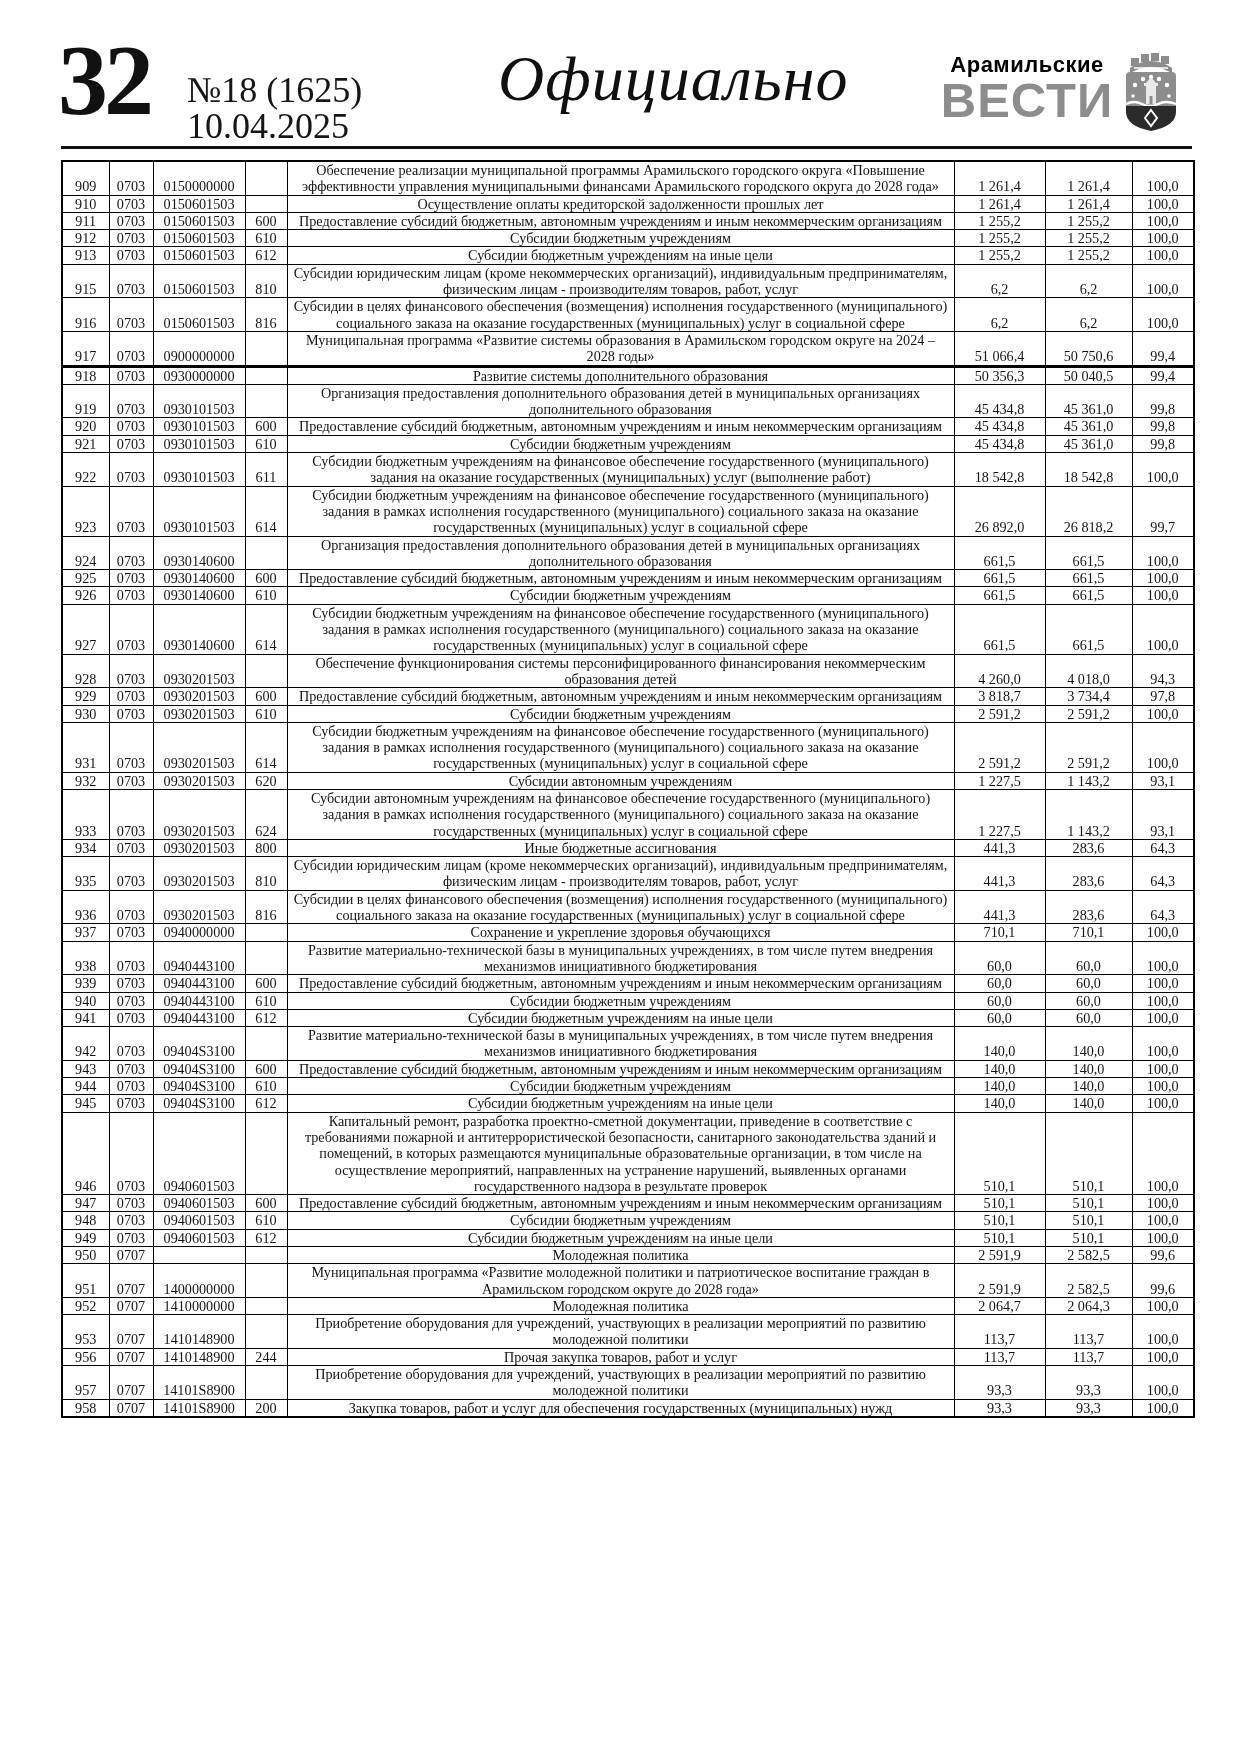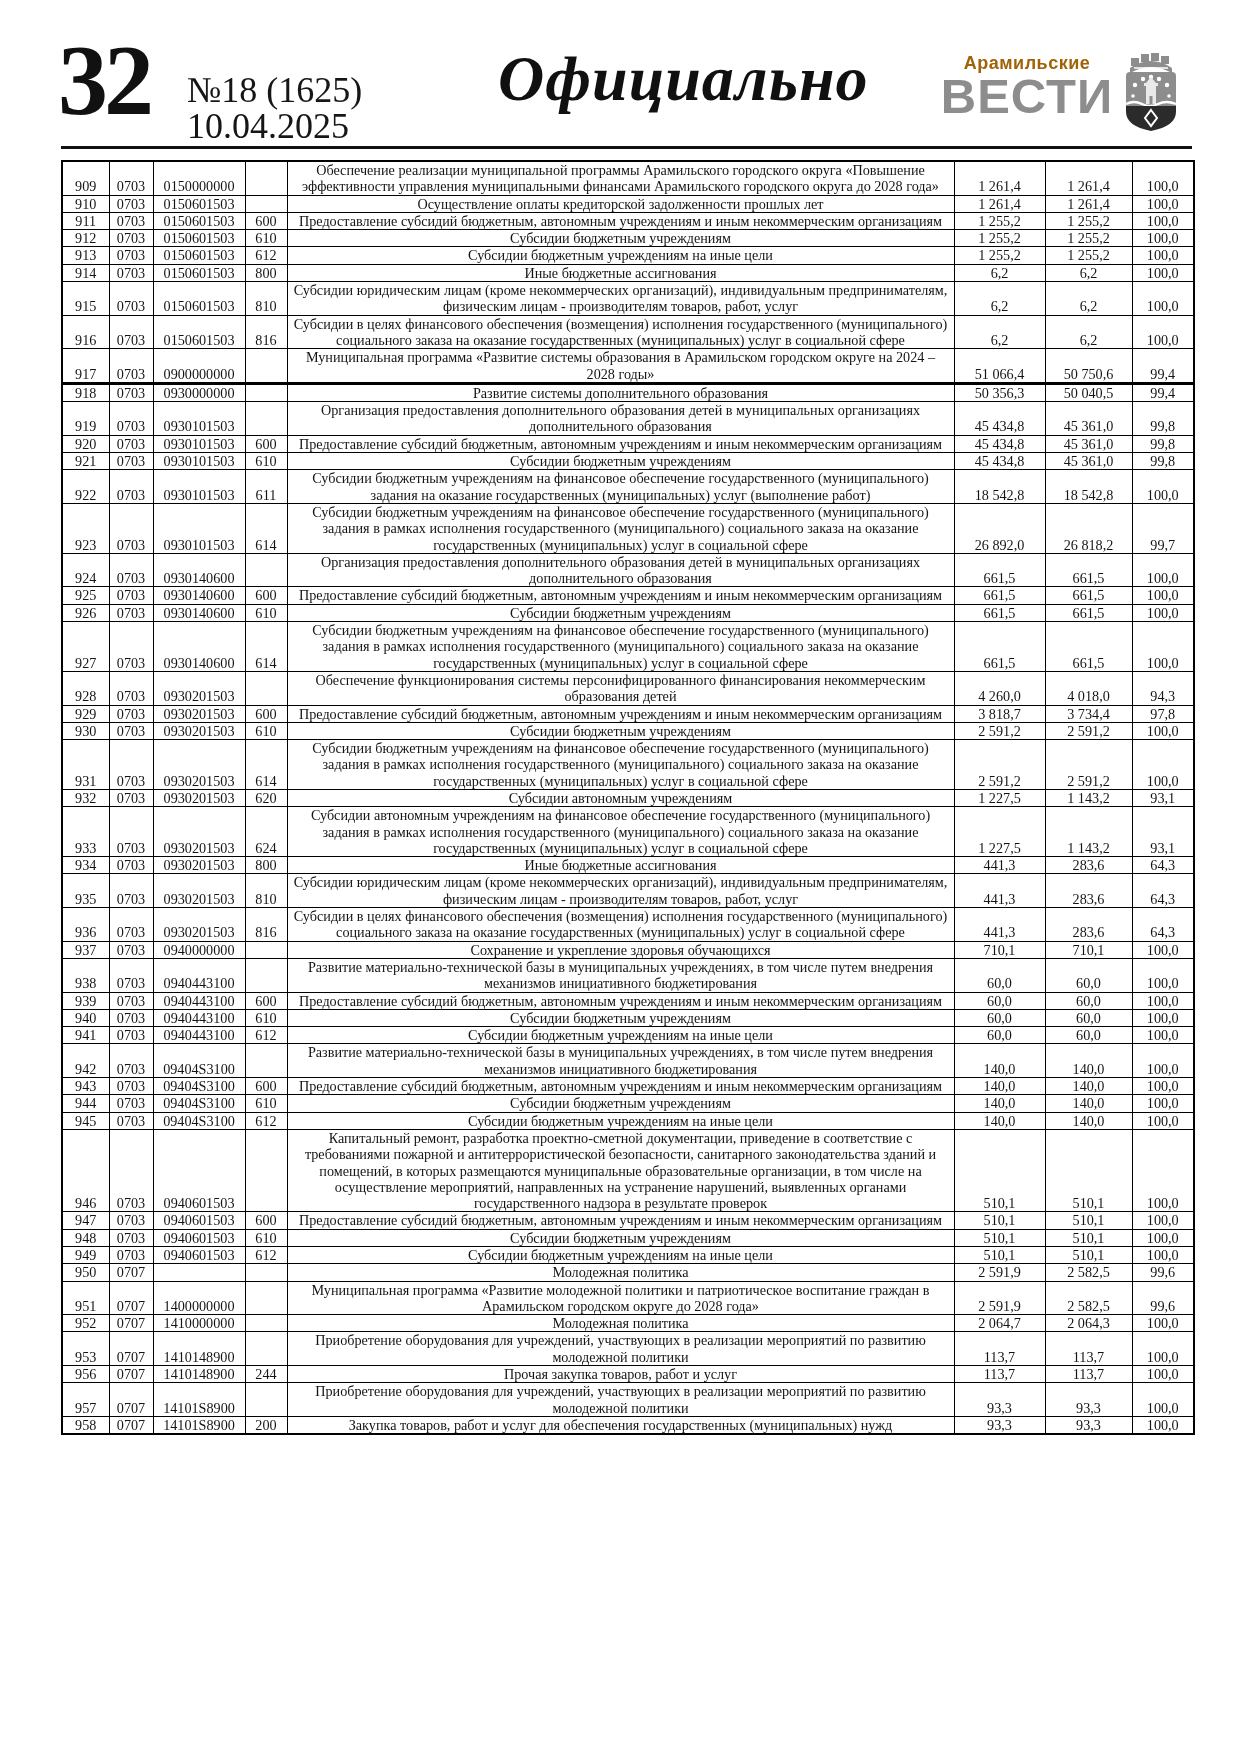--- a/index.html
+++ b/index.html
@@ -3,24 +3,24 @@
 <meta charset="utf-8">
 <style>
   html,body{margin:0;padding:0;background:#f2f2f2;}
   .page{position:relative;width:1241px;height:1754px;background:#ffffff;overflow:hidden;
         font-family:"Liberation Serif",serif;color:#111;padding-left:32px;}
   
   .page-number{position:absolute;left:58px;top:30px;font-size:100px;font-weight:bold;
                letter-spacing:-4px;line-height:1;color:#111;}
   .issue-block{position:absolute;left:187px;top:72px;font-size:36px;line-height:36px;color:#161616;}
   .section-title{position:absolute;left:498px;top:42px;font-size:64px;font-style:italic;
-                 font-weight:700;color:#101010;letter-spacing:1px;}
+                 font-weight:400;color:#101010;letter-spacing:1px;}
   .masthead{position:absolute;left:938px;top:54px;width:178px;text-align:center;
             font-family:"Liberation Sans",sans-serif;}
-  .masthead .line1{font-size:18px;font-weight:bold;color:#a16207;letter-spacing:.5px;line-height:1;}
+  .masthead .line1{font-size:22px;font-weight:bold;color:#000000;letter-spacing:.5px;line-height:1;}
   .masthead .line2{font-size:49px;font-weight:bold;color:#8d8d8d;letter-spacing:1px;line-height:.92;margin-top:2px;}
   .emblem{position:absolute;left:1122px;top:48px;width:58px;height:84px;}
   .header-rule{position:absolute;left:61px;top:146px;width:1131px;height:3px;background:#111;}
   
   .budget-table{position:absolute;left:61px;top:160px;width:1132px;border-collapse:collapse;
                 table-layout:fixed;font-size:14.2px;line-height:16.3px;color:#141414;}
   .budget-table td{border:1px solid #000;vertical-align:bottom;text-align:center;
                    padding:0 4px;overflow:hidden;}
   .budget-table{border:2px solid #000;}
   .budget-table tr.thick-top td{border-top:3px solid #000;}
@@ -133,30 +133,20 @@
       <td class="num">913</td>
       <td class="num">0703</td>
       <td class="num">0150601503</td>
       <td class="num">612</td>
       <td>Субсидии бюджетным учреждениям на иные цели</td>
       <td class="num">1&nbsp;255,2</td>
       <td class="num">1&nbsp;255,2</td>
       <td class="num">100,0</td>
     </tr>
         <tr>
-      <td class="num">914</td>
-      <td class="num">0703</td>
-      <td class="num">0150601503</td>
-      <td class="num">800</td>
-      <td>Иные бюджетные ассигнования</td>
-      <td class="num">6,2</td>
-      <td class="num">6,2</td>
-      <td class="num">100,0</td>
-    </tr>
-        <tr>
       <td class="num">915</td>
       <td class="num">0703</td>
       <td class="num">0150601503</td>
       <td class="num">810</td>
       <td>Субсидии юридическим лицам (кроме некоммерческих организаций), индивидуальным предпринимателям, физическим лицам - производителям товаров, работ, услуг</td>
       <td class="num">6,2</td>
       <td class="num">6,2</td>
       <td class="num">100,0</td>
     </tr>
         <tr>

